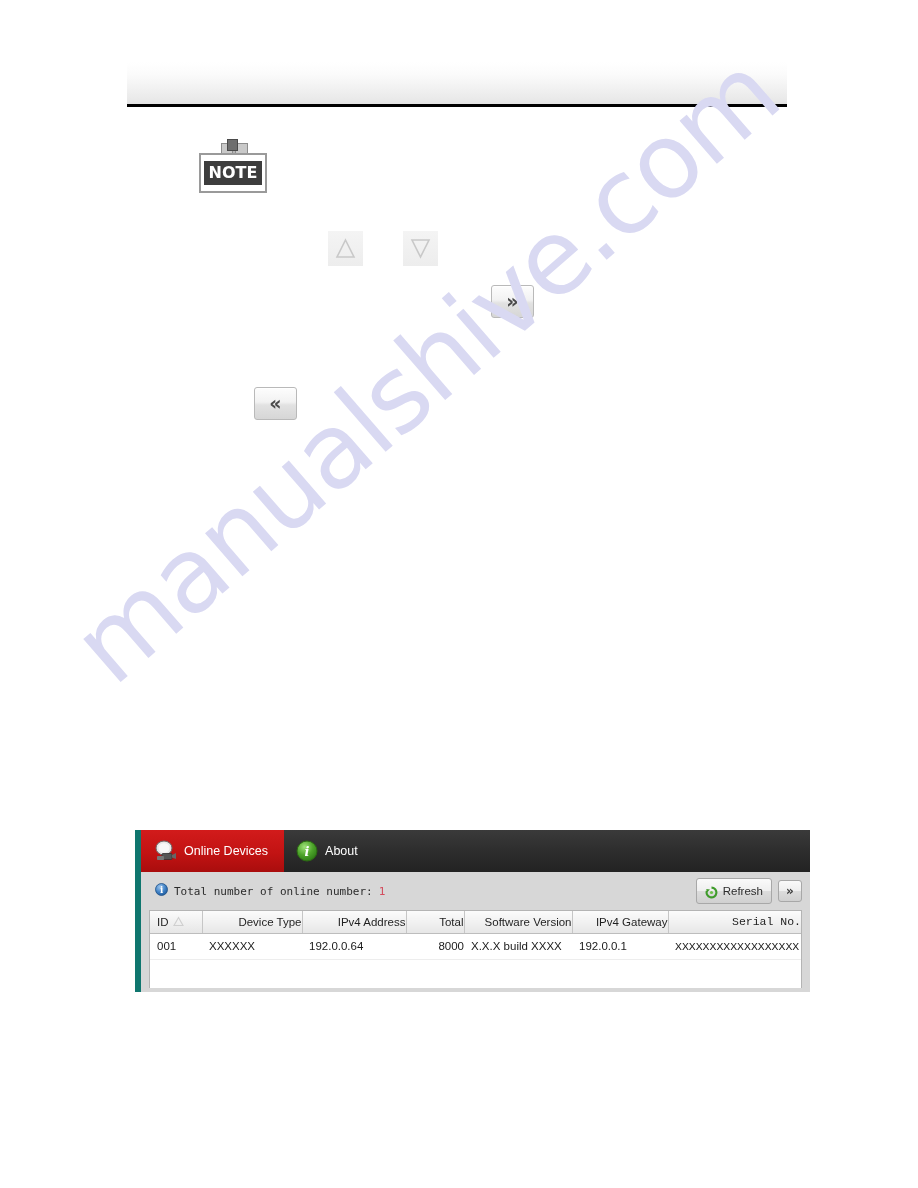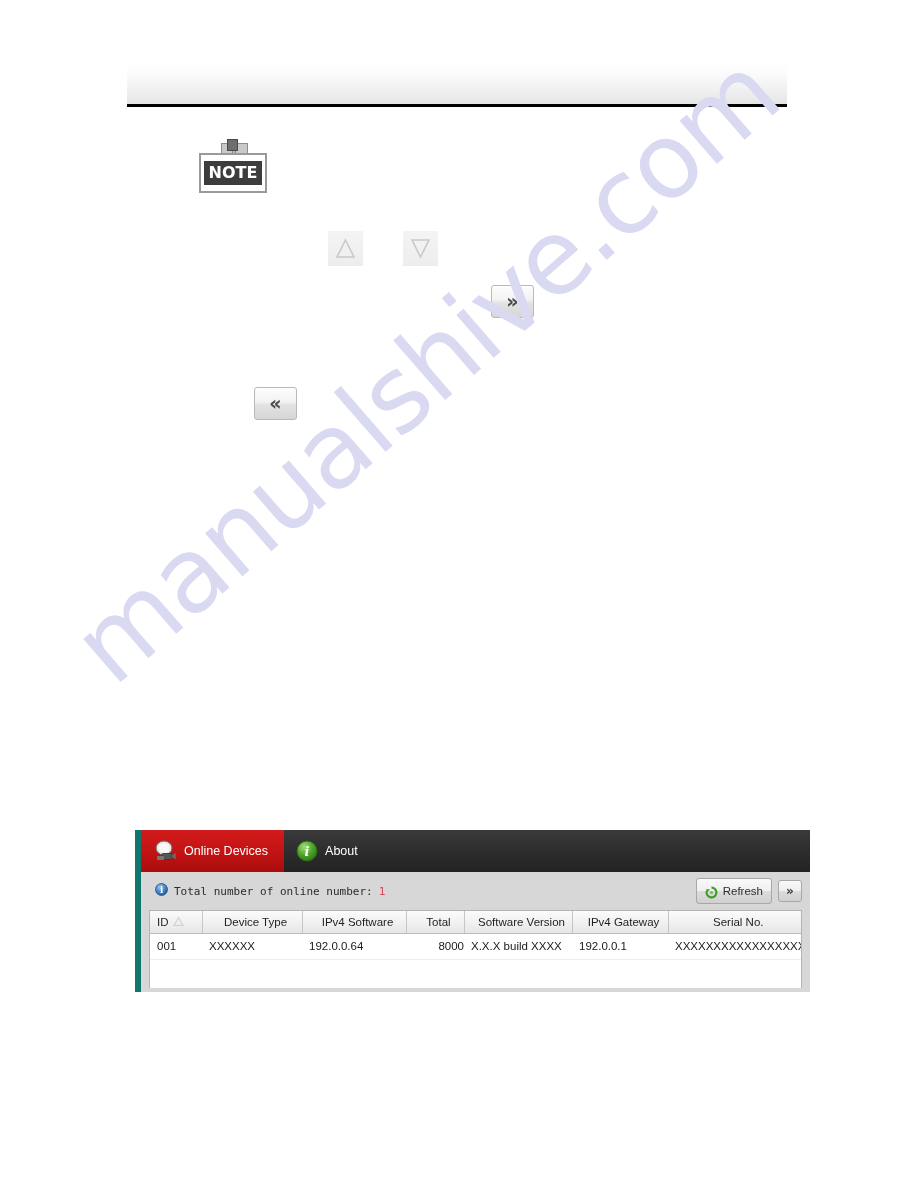--- a/index.html
+++ b/index.html
@@ -286,21 +286,21 @@
     border-collapse: collapse;
     table-layout: fixed;
   }
   table.devices th {
     background: linear-gradient(to bottom, #fbfbfb 0%, #f0f0f0 55%, #e6e6e6 100%);
     border-right: 1px solid #c6c6c6;
     border-bottom: 1px solid #bdbdbd;
     font-size: 11.5px;
     font-weight: 400;
     color: #1f1f1f;
-    text-align: center;
+    text-align: right;
     padding: 4px 0 4px 7px;
     height: 22px;
     box-sizing: border-box;
     white-space: nowrap;
     overflow: hidden;
   }
   table.devices th:last-child { border-right: none; }
   .th-inner { display: flex; align-items: center; gap: 4px; }
   .sort-tri { width: 11px; height: 11px; flex: none; }
   table.devices td {
@@ -313,21 +313,21 @@
     white-space: nowrap;
     overflow: hidden;
     border-bottom: 1px solid #ededed;
   }
   .col-id      { width: 52px; }
   .col-type    { width: 100px; }
   .col-ip      { width: 104px; }
   .col-port    { width: 58px; text-align: right; }
   .col-sw      { width: 108px; }
   .col-gw      { width: 96px; margin-left: 40px; }
-  .col-serial  { width: auto; }
+  .col-serial  { width: auto; font-family: Liberation Mono, monospace; }
 </style>
 </head>
 <body>
 
 <div class="watermark">
   <div class="watermark-text">manualshive.com</div>
 </div>
 
 <div class="page-header">
   <div class="header-title"></div>
@@ -435,21 +435,21 @@
         <tr>
           <th class="col-id">
             <span class="th-inner">
               <span>ID</span>
               <svg class="sort-tri" viewBox="0 0 11 11">
                 <polygon points="5.5,1.5 10,9.5 1,9.5" fill="none" stroke="#cfcfcf" stroke-width="1.1"></polygon>
               </svg>
             </span>
           </th>
           <th class="col-type">Device Type</th>
-          <th class="col-ip">IPv4 Software</th>
+          <th class="col-ip">IPv4 Address</th>
           <th class="col-port">Total</th>
           <th class="col-sw">Software Version</th>
           <th class="col-gw">IPv4 Gateway</th>
           <th class="col-serial">Serial No.</th>
         </tr>
       </thead>
       <tbody>
         <tr>
           <td class="col-id">001</td>
           <td class="col-type">XXXXXX</td>

